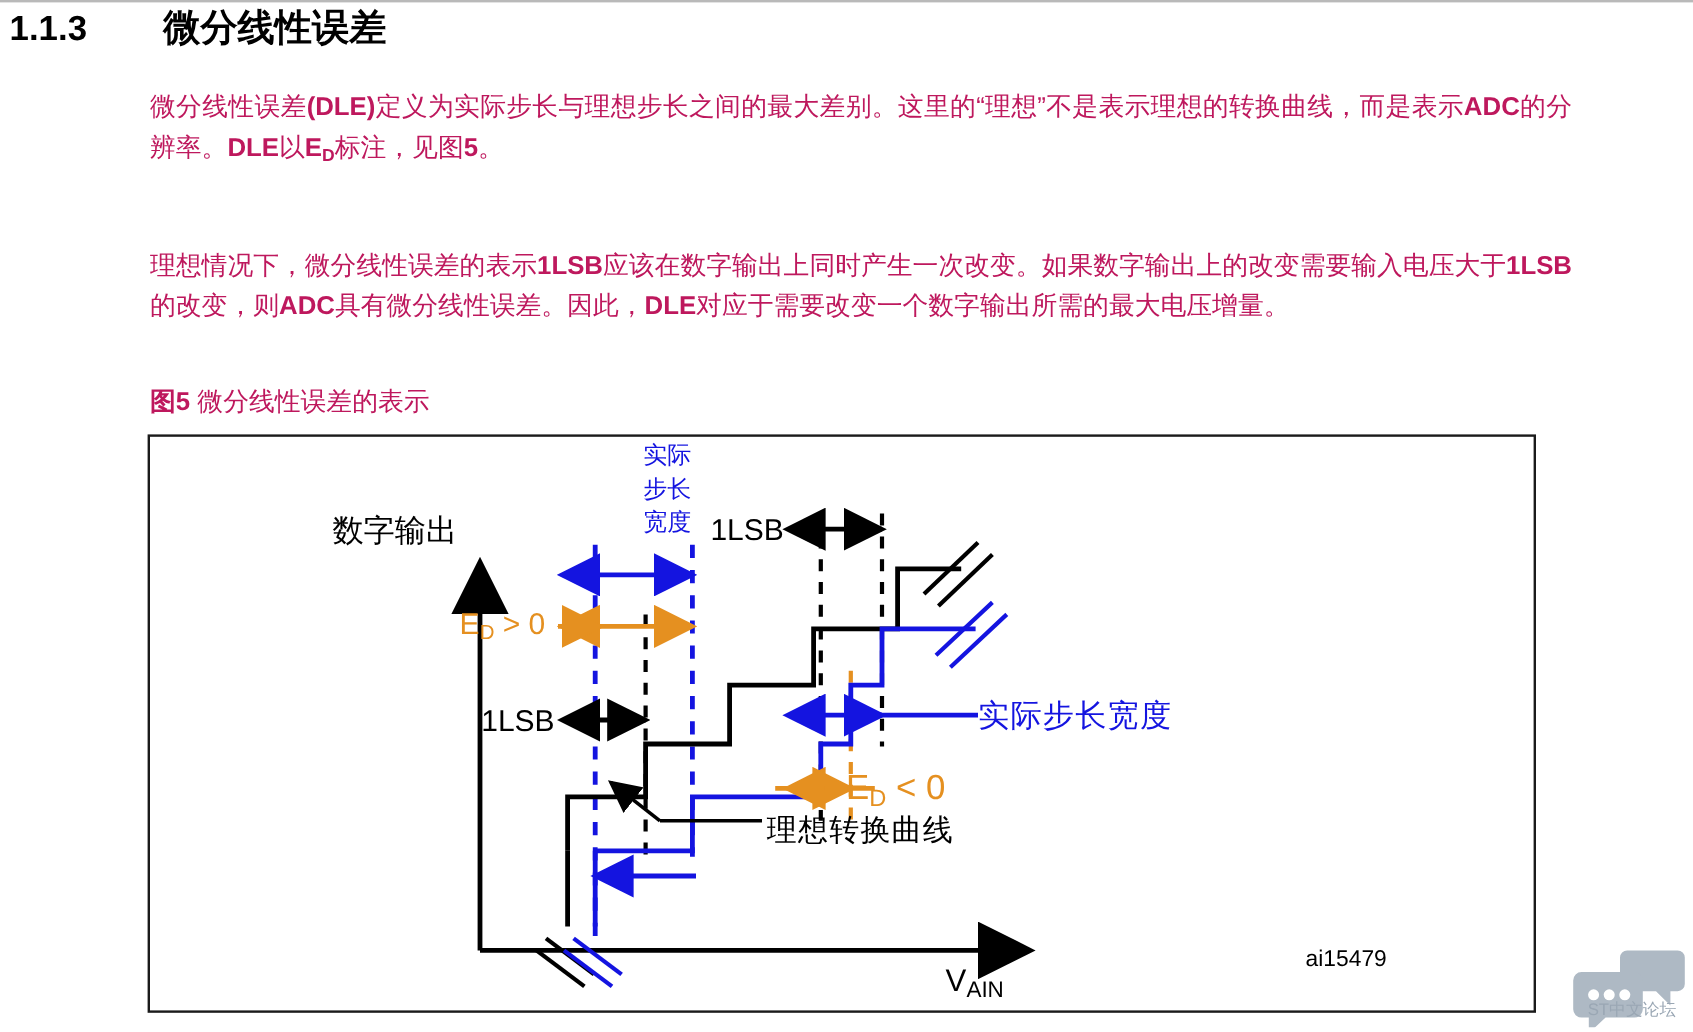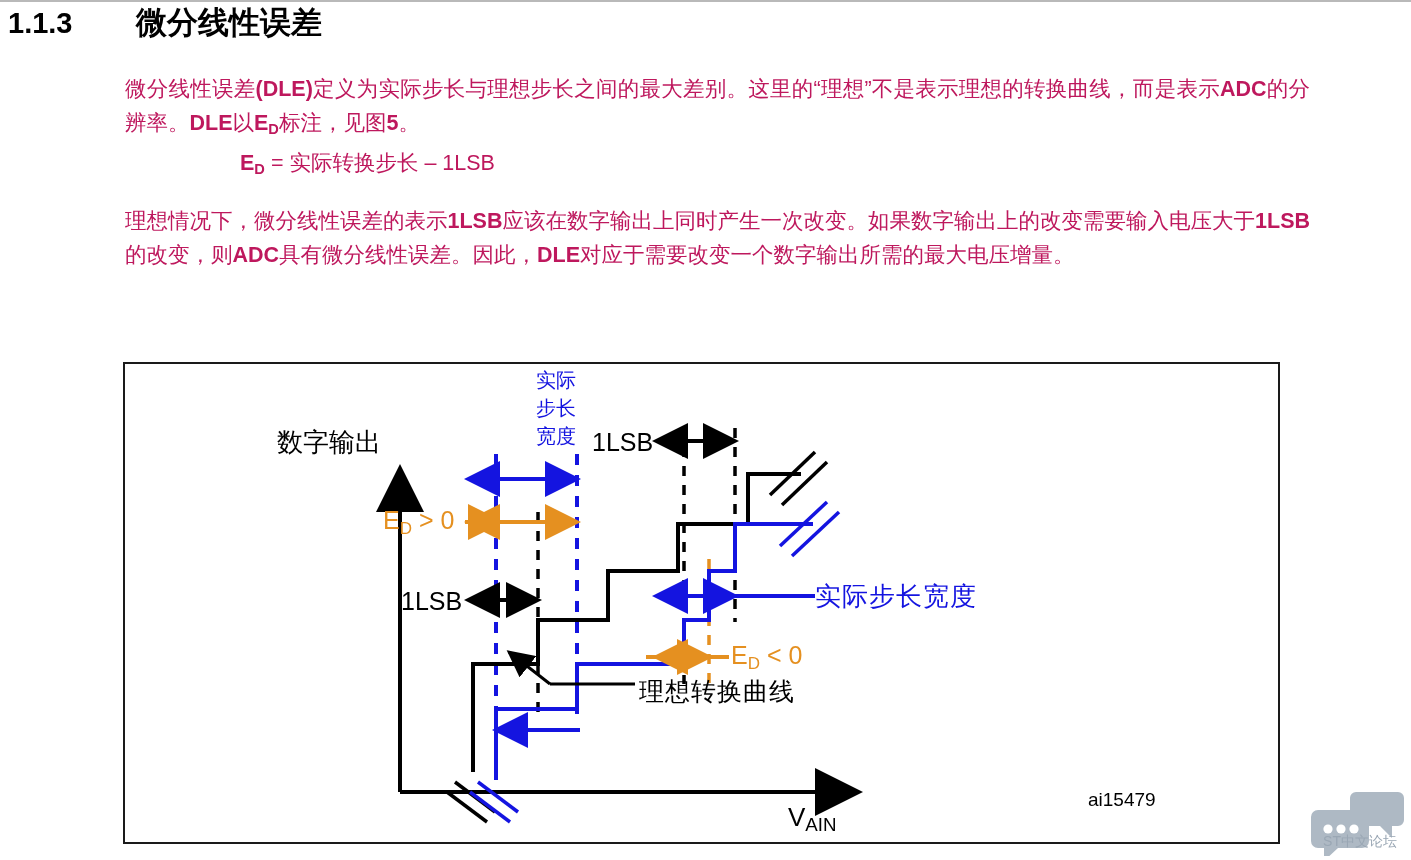--- a/index.html
+++ b/index.html
@@ -73,28 +73,28 @@
   <div class="topline"></div>
 
   <div class="heading">
     <span class="num">1.1.3</span><span class="ttl">微分线性误差</span>
   </div>
 
   <div class="para" id="p1">
     <span>微分线性误差</span><b>(DLE)</b><span>定义为实际步长与理想步长之间的最大差别。这里的“理想”不是表示理想的转换曲线，而是表示</span><b>ADC</b><span>的分辨率。</span><b>DLE</b><span>以</span><b>E</b><b><sub>D</sub></b><span>标注，见图</span><b>5</b><span>。</span>
   </div>
 
-  <div class="para" id="formula">
-    <span>E</span><sub>D</sub><span class="lt"> = 实际转换步长 – 1LSB</span>
-  </div>
 
   <div class="para" id="p2">
     <span>理想情况下，微分线性误差的表示</span><b>1LSB</b><span>应该在数字输出上同时产生一次改变。如果数字输出上的改变需要输入电压大于</span><b>1LSB</b><span>的改变，则</span><b>ADC</b><span>具有微分线性误差。因此，</span><b>DLE</b><span>对应于需要改变一个数字输出所需的最大电压增量。</span>
   </div>
 
+  <div class="para" id="figcap">
+    <span class="fno">图5</span>&nbsp;<span>微分线性误差的表示</span>
+  </div>
 
   <div class="figbox">
     <svg class="fig-svg" width="1153" height="478" viewBox="0 0 1153 478">
       <defs>
         <marker id="ahK" markerWidth="9" markerHeight="9" refX="8" refY="4.5" orient="auto">
           <path d="M0,0 L9,4.5 L0,9 Z" fill="#000"></path>
         </marker>
         <marker id="ahKs" markerWidth="9" markerHeight="9" refX="1" refY="4.5" orient="auto-start-reverse">
           <path d="M0,0 L9,4.5 L0,9 Z" fill="#000"></path>
         </marker>
@@ -194,21 +194,21 @@
       <div>步长</div>
       <div>宽度</div>
     </div>
 
     <div class="fl k" style="left:467px;top:64px;font-size:25px;">1LSB</div>
 
     <div class="fl k" style="left:276px;top:223px;font-size:25px;">1LSB</div>
 
     <div class="fl o" style="left:258px;top:142px;font-size:25px;"><span>E</span><sub>D</sub><span> &gt; 0</span></div>
 
-    <div class="fl o" style="left:606px;top:277px;font-size:25px;"><span>E</span><sub>D</sub><span> &lt; 0</span></div>
+    <div class="fl o" style="left:580px;top:277px;font-size:29px;"><span>E</span><sub>D</sub><span> &lt; 0</span></div>
 
     <div class="fl b" style="left:690px;top:215px;font-size:26px;letter-spacing:1px;">实际步长宽度</div>
 
     <div class="fl k" style="left:514px;top:311px;font-size:25px;letter-spacing:1px;">理想转换曲线</div>
 
 
     <div class="fl k" style="left:663px;top:438px;font-size:26px;"><span>V</span><sub style="font-size:0.72em;vertical-align:-0.26em;">AIN</sub></div>
 
     <div class="fl k" style="left:963px;top:425px;font-size:19px;">ai15479</div>
   </div>

